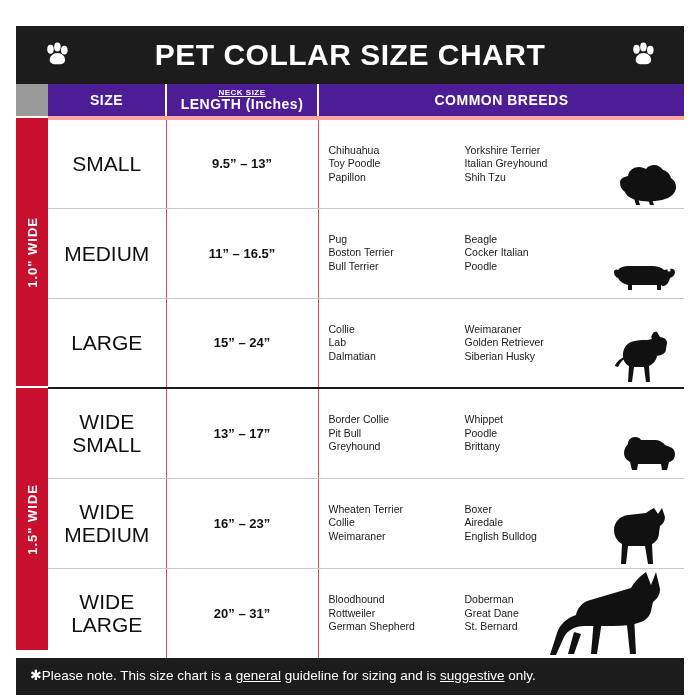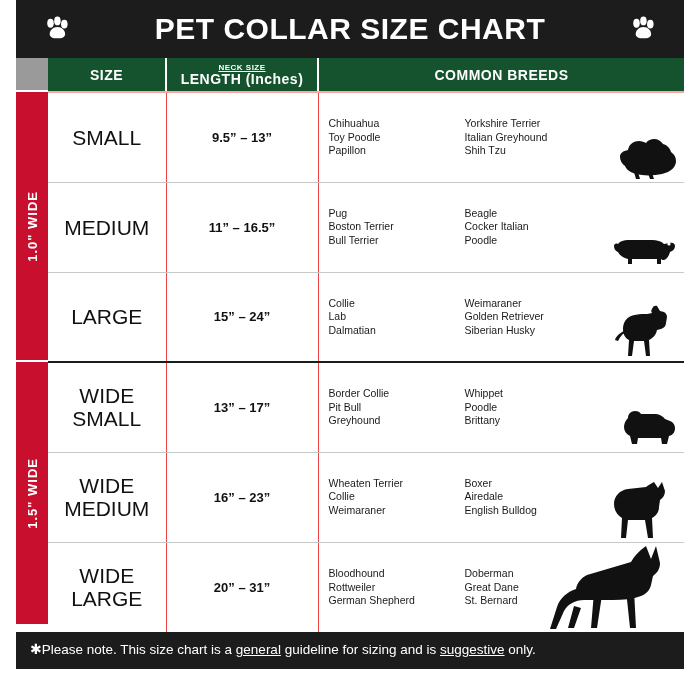--- a/index.html
+++ b/index.html
@@ -6,21 +6,21 @@
   html, body {
     width: 700px; height: 700px;
     background: #ffffff;
     font-family: "Liberation Sans", sans-serif;
     overflow: hidden;
   }
   .page {
     position: relative;
     width: 700px; height: 700px;
     background: #ffffff;
-    padding: 0 16px 16px 16px;
+    padding: 26px 16px 16px 16px;
   }
 
   
   .header {
     position: relative;
     height: 58px;
     background: #1c1c1c;
     display: flex;
     align-items: center;
     justify-content: center;
@@ -75,28 +75,28 @@
   .side-band.band2 { height: 262px; border-bottom: none; }
 
   .main-col { flex: 1 1 auto; }
 
   table.size-table {
     width: 100%;
     border-collapse: collapse;
     table-layout: fixed;
   }
   table.size-table th {
-    background: #14532d;
+    background: #4c1d95;
     color: #ffffff;
     height: 34px;
     font-size: 14px;
     font-weight: bold;
     letter-spacing: 0.5px;
     border-right: 2px solid #ffffff;
-    border-bottom: 2px solid #fca5a5;
+    border-bottom: 4px solid #fca5a5;
     vertical-align: middle;
   }
   table.size-table th:last-child { border-right: none; }
   .neck-small {
     display: block;
     font-size: 8px;
     font-weight: bold;
     letter-spacing: 0.5px;
     line-height: 9px;
     text-decoration: underline;

